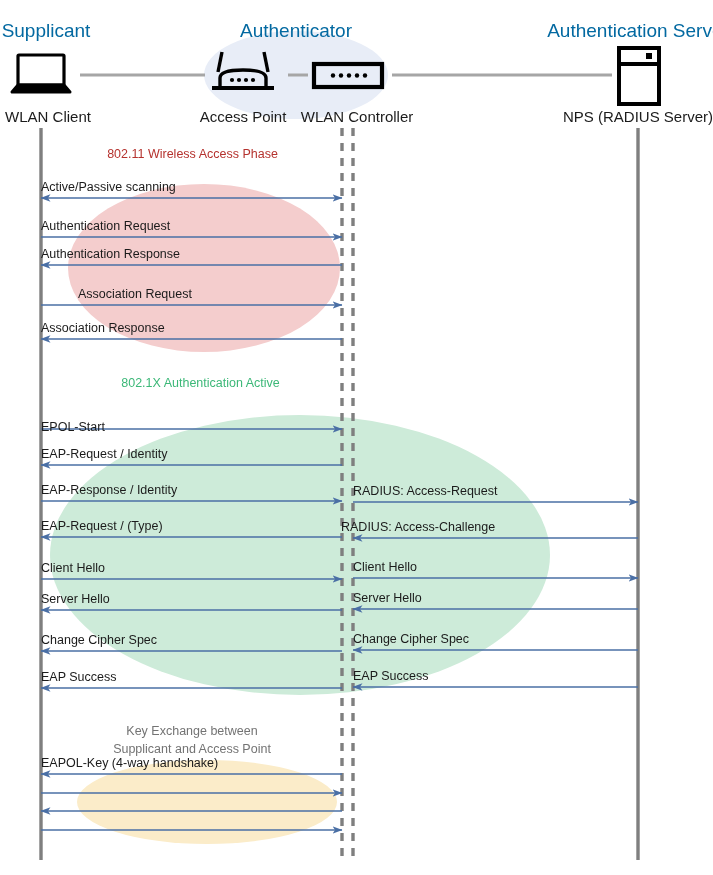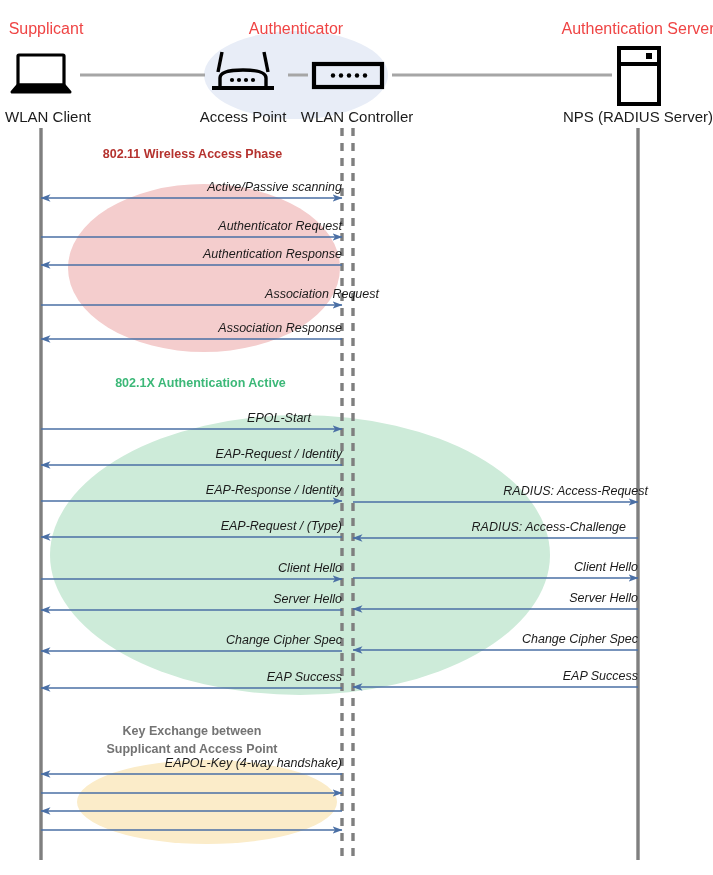--- a/index.html
+++ b/index.html
@@ -4,35 +4,34 @@
 <style>
   html,body{margin:0;padding:0;background:#ffffff;}
   body{
     font-family:"Liberation Sans", sans-serif;
     width:713px;height:875px;position:relative;overflow:hidden;
     color:#1b1b1b;
   }
   #diagram{position:absolute;left:0;top:0;width:713px;height:875px;}
 
   .hdr-title{
-    position:absolute;font-size:16px;color:#ef4444;white-space:nowrap;
+    position:absolute;font-size:19px;color:#0369a1;white-space:nowrap;
     text-align:center;
   }
   .node-label{
     position:absolute;font-size:15px;color:#1b1b1b;white-space:nowrap;
     text-align:center;
   }
   .msg{
     position:absolute;font-size:12.5px;color:#1b1b1b;white-space:nowrap;
-    text-align:right;
-    font-style:italic;
+    text-align:left;
   }
   .phase-label{
     position:absolute;font-size:12.5px;white-space:nowrap;text-align:center;
-    font-weight:700;
+    font-weight:400;
   }
   .phase-red{color:#b5322e;}
   .phase-green{color:#3cb878;}
   .phase-orange{color:#737373;}
   .phase-orange.two-line{line-height:18px;white-space:normal;text-align:center;}
 </style>
 </head>
 <body>
 
 <svg id="diagram" viewBox="0 0 713 875" width="713" height="875">
@@ -133,28 +132,28 @@
 
 <div class="phase-label phase-red" style="left:60px;top:147px;width:265px;">802.11 Wireless Access Phase</div>
 <div class="phase-label phase-green" style="left:68px;top:376px;width:265px;">802.1X Authentication Active</div>
 <div class="phase-label phase-orange two-line" style="left:62px;top:722px;width:260px;">
   <span>Key Exchange between</span><br>
   <span>Supplicant and Access Point</span>
 </div>
 
 <div id="msg-layer">
     <div class="msg" style="left: 41px; width: 301px; top: 180px;">Active/Passive scanning</div>
-    <div class="msg" style="left: 41px; width: 301px; top: 219px;">Authenticator Request</div>
+    <div class="msg" style="left: 41px; width: 301px; top: 219px;">Authentication Request</div>
     <div class="msg" style="left: 41px; width: 301px; top: 247px;">Authentication Response</div>
     <div class="msg" style="left: 41px; width: 301px; top: 287px; margin-left: 37px;">Association Request</div>
     <div class="msg" style="left: 41px; width: 301px; top: 321px;">Association Response</div>
-    <div class="msg" style="left: 41px; width: 270px; top: 411px;">EPOL-Start</div>
+    <div class="msg" style="left: 41px; width: 270px; top: 420px;">EPOL-Start</div>
     <div class="msg" style="left: 41px; width: 301px; top: 447px;">EAP-Request / Identity</div>
     <div class="msg" style="left: 41px; width: 301px; top: 483px;">EAP-Response / Identity</div>
-    <div class="msg" style="left: 361px; width: 287px; top: 484px;">RADIUS: Access-Request</div>
+    <div class="msg" style="left: 353px; width: 287px; top: 484px;">RADIUS: Access-Request</div>
     <div class="msg" style="left: 41px; width: 301px; top: 519px;">EAP-Request / (Type)</div>
     <div class="msg" style="left: 341px; width: 285px; top: 520px;">RADIUS: Access-Challenge</div>
     <div class="msg" style="left: 41px; width: 301px; top: 561px;">Client Hello</div>
     <div class="msg" style="left: 353px; width: 285px; top: 560px;">Client Hello</div>
     <div class="msg" style="left: 41px; width: 301px; top: 592px;">Server Hello</div>
     <div class="msg" style="left: 353px; width: 285px; top: 591px;">Server Hello</div>
     <div class="msg" style="left: 41px; width: 301px; top: 633px;">Change Cipher Spec</div>
     <div class="msg" style="left: 353px; width: 285px; top: 632px;">Change Cipher Spec</div>
     <div class="msg" style="left: 41px; width: 301px; top: 670px;">EAP Success</div>
     <div class="msg" style="left: 353px; width: 285px; top: 669px;">EAP Success</div>

